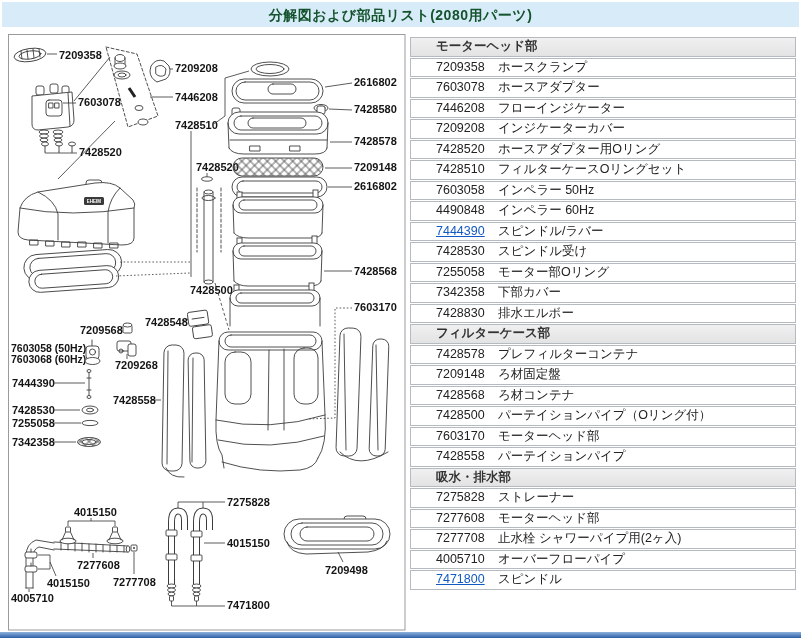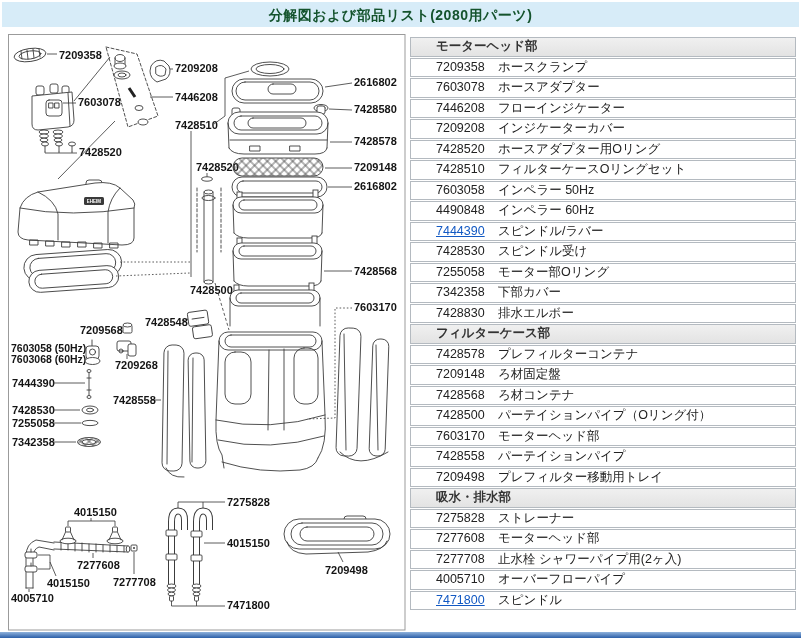--- a/index.html
+++ b/index.html
@@ -405,21 +405,20 @@
     <div class="trow"><span class="num">7255058</span><span class="nm">モーター部Oリング</span></div>
     <div class="trow"><span class="num">7342358</span><span class="nm">下部カバー</span></div>
     <div class="trow"><span class="num">7428830</span><span class="nm">排水エルボー</span></div>
     <div class="thead">フィルターケース部</div>
     <div class="trow"><span class="num">7428578</span><span class="nm">プレフィルターコンテナ</span></div>
     <div class="trow"><span class="num">7209148</span><span class="nm">ろ材固定盤</span></div>
     <div class="trow"><span class="num">7428568</span><span class="nm">ろ材コンテナ</span></div>
     <div class="trow"><span class="num">7428500</span><span class="nm">パーテイションパイプ（Oリング付）</span></div>
     <div class="trow"><span class="num">7603170</span><span class="nm">モーターヘッド部</span></div>
     <div class="trow"><span class="num">7428558</span><span class="nm">パーテイションパイプ</span></div>
-    <div class="trow"><span class="num">7209498</span><span class="nm">プレフィルター移動用トレイ</span></div>
     <div class="thead">吸水・排水部</div>
     <div class="trow"><span class="num">7275828</span><span class="nm">ストレーナー</span></div>
     <div class="trow"><span class="num">7277608</span><span class="nm">モーターヘッド部</span></div>
     <div class="trow"><span class="num">7277708</span><span class="nm">止水栓 シャワーパイプ用(2ヶ入)</span></div>
     <div class="trow"><span class="num">4005710</span><span class="nm">オーバーフローパイプ</span></div>
     <div class="trow"><span class="num plink">7471800</span><span class="nm">スピンドル</span></div>
   </div>
 
 <div class="footer-strip"></div>
 

